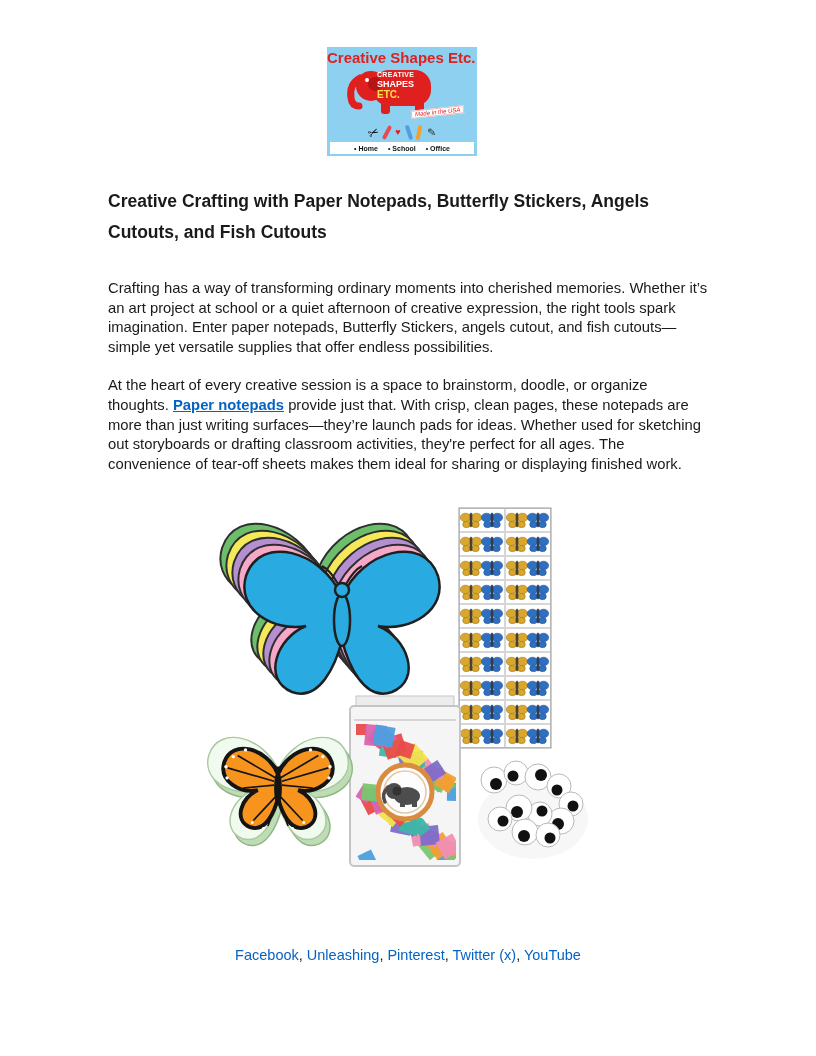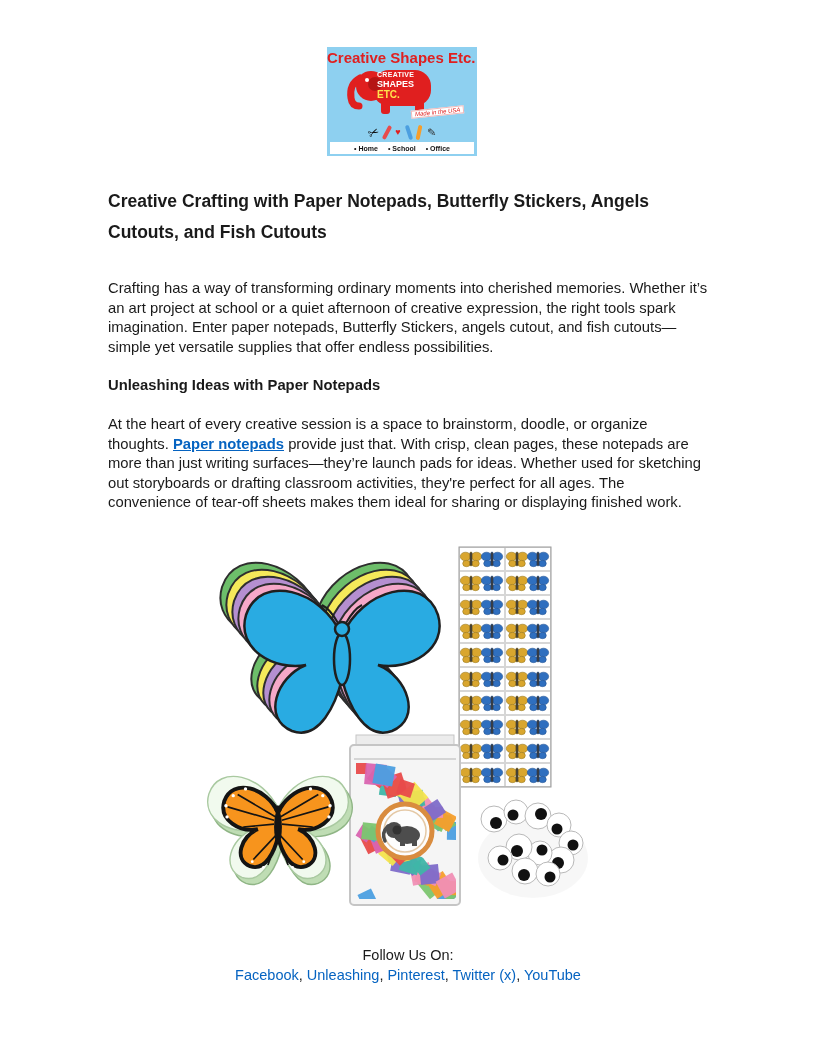--- a/index.html
+++ b/index.html
@@ -94,21 +94,20 @@
       <span>School</span>
       <span>Office</span>
     </div>
   </div>
 
   <div class="content">
     <h1>Creative Crafting with Paper Notepads, Butterfly Stickers, Angels Cutouts, and Fish Cutouts</h1>
 
     <p class="intro">Crafting has a way of transforming ordinary moments into cherished memories. Whether it’s an art project at school or a quiet afternoon of creative expression, the right tools spark imagination. Enter paper notepads, Butterfly Stickers, angels cutout, and fish cutouts—simple yet versatile supplies that offer endless possibilities.</p>
 
-    <h2>Unleashing Ideas with Paper Notepads</h2>
 
     <p class="bodytext"><span>At the heart of every creative session is a space to brainstorm, doodle, or organize thoughts. </span><a class="textlink">Paper notepads</a><span> provide just that. With crisp, clean pages, these notepads are more than just writing surfaces—they’re launch pads for ideas. Whether used for sketching out storyboards or drafting classroom activities, they're perfect for all ages. The convenience of tear-off sheets makes them ideal for sharing or displaying finished work.</span></p>
 
     <figure class="collage">
       <svg width="410" height="380" viewBox="0 0 410 380">
         <defs>
           <path id="bfly" d="M0,-25 C20,-72 82,-88 96,-46 C106,-12 68,10 36,4 C66,16 80,58 50,70 C22,80 6,42 0,18 C-6,42 -22,80 -50,70 C-80,58 -66,16 -36,4 C-68,10 -106,-12 -96,-46 C-82,-88 -20,-72 0,-25 Z"></path>
           <g id="tinybf">
             <ellipse cx="-5.5" cy="-2.5" rx="5.2" ry="4.3"></ellipse>
             <ellipse cx="5.5" cy="-2.5" rx="5.2" ry="4.3"></ellipse>
@@ -285,17 +284,16 @@
           <g transform="translate(70,71)">
               <circle r="12" fill="#fff" stroke="#b9b9b9"></circle>
               <circle cx="2" cy="3" r="5.5" fill="#111"></circle>
             </g>
         </g>
       </svg>
     </figure>
   </div>
 
   <div class="pagefooter">
-    <div>Follow Us On:</div>
     <div class="social"><a>Facebook</a><span class="sep">, </span><a>Unleashing</a><span class="sep">, </span><a>Pinterest</a><span class="sep">, </span><a>Twitter (x)</a><span class="sep">, </span><a>YouTube</a></div>
   </div>
 
 </div>
 
 </body></html>

